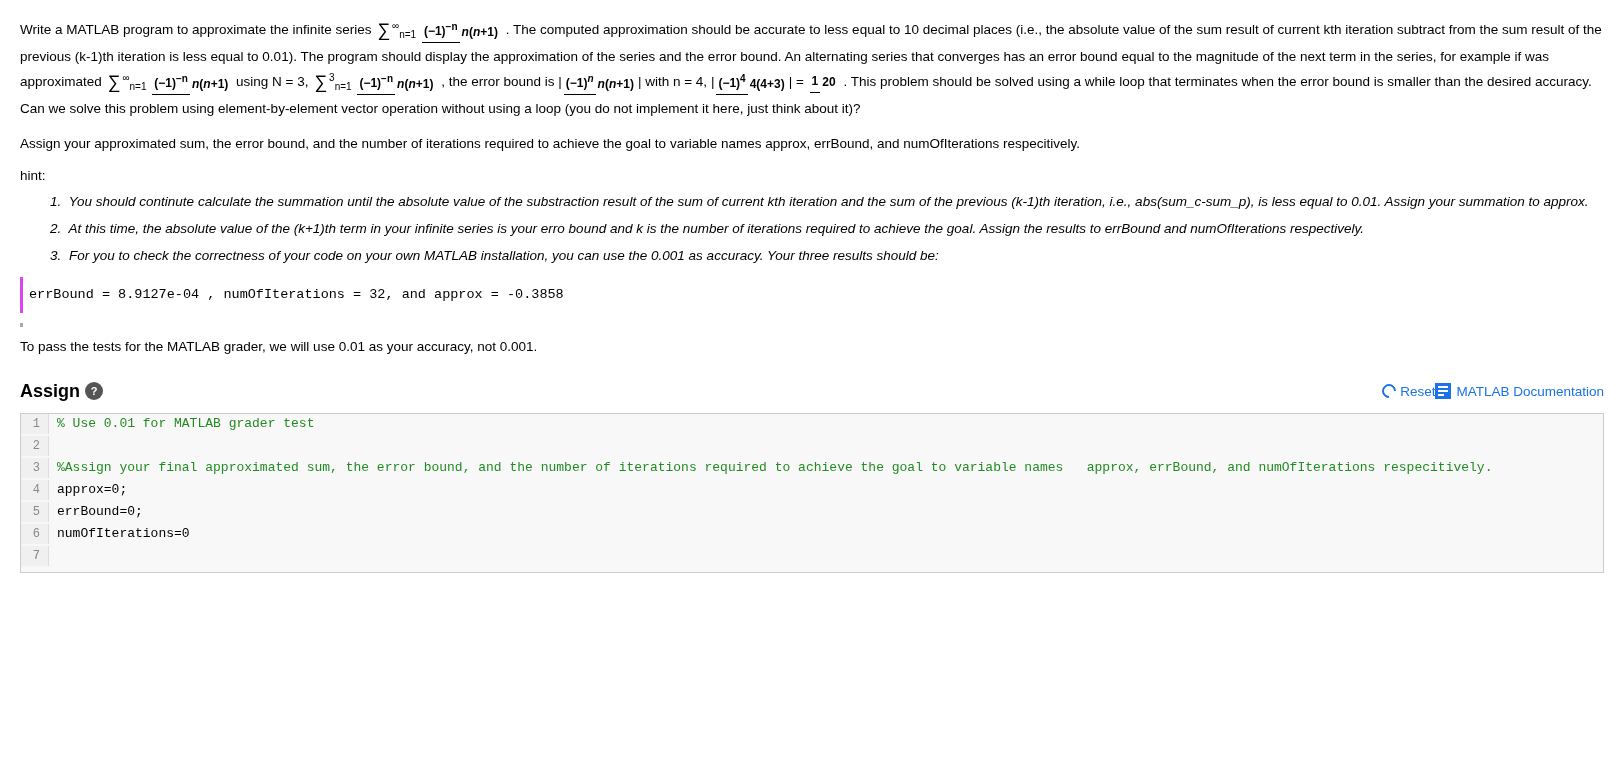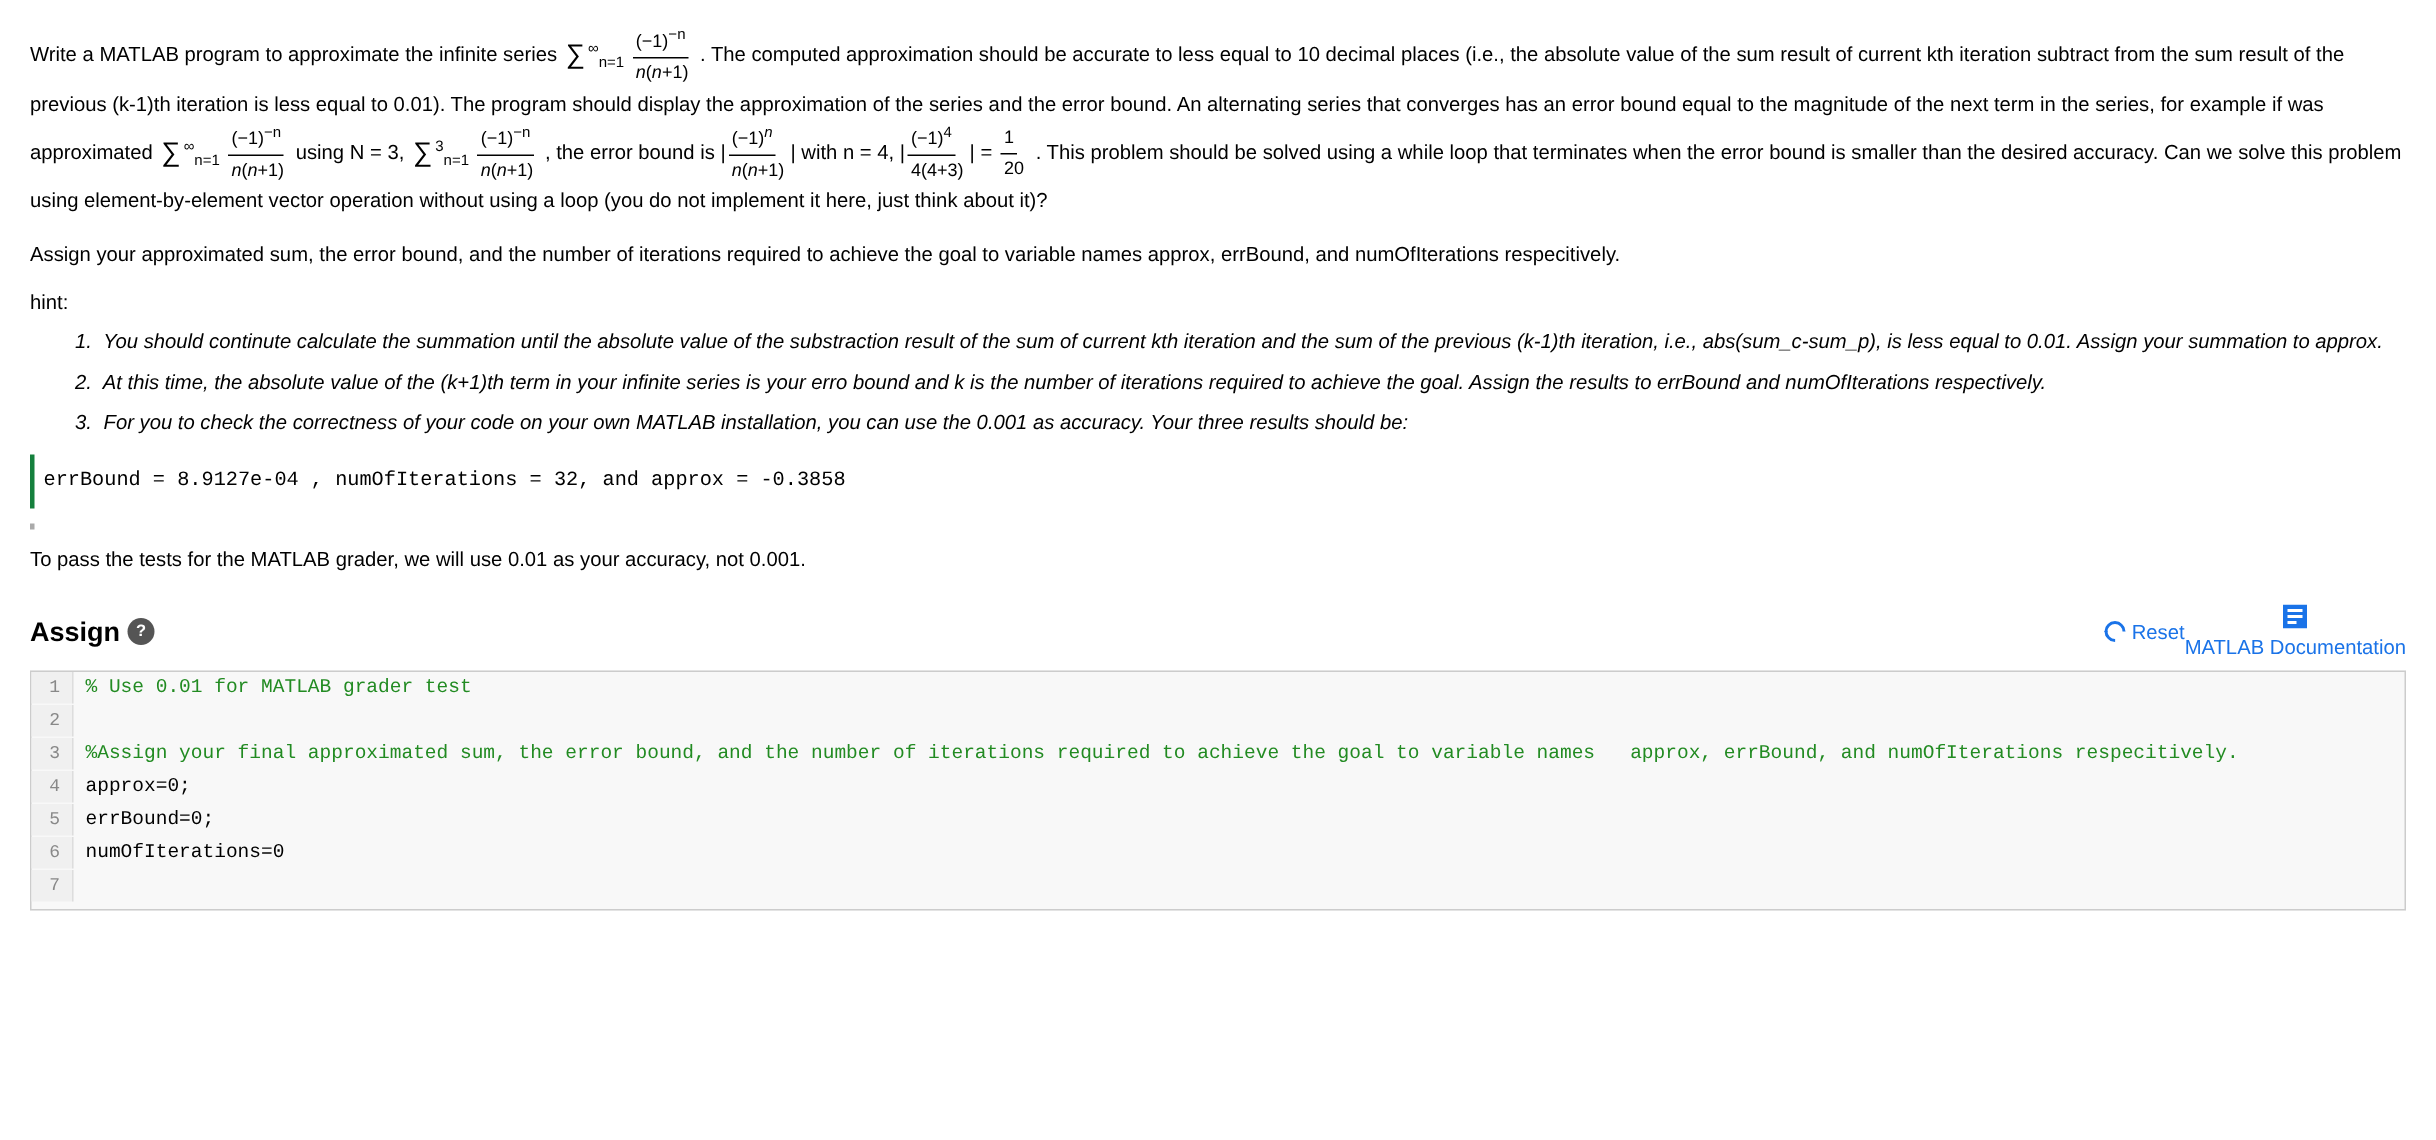--- a/index.html
+++ b/index.html
@@ -11,25 +11,26 @@
       padding: 16px 20px;
       line-height: 1.5;
     }
     .problem-text {
       font-size: 13.5px;
       line-height: 1.65;
       margin-bottom: 10px;
     }
     .fraction {
       display: inline-flex;
-      flex-direction: column;
-      align-items: flex-start;
+      flex-direction: row;
+      align-items: flex-end;
       vertical-align: middle;
       margin: 0 2px;
       font-size: 12px;
+      font-weight: bold;
     }
     .fraction .num {
       border-bottom: 1px solid #000;
       padding: 0 2px;
       text-align: center;
     }
     .fraction .den {
       padding: 0 2px;
       text-align: center;
     }
@@ -60,21 +61,21 @@
       display: inline-block;
       width: 20px;
       margin-left: -20px;
     }
     .results-block {
       font-family: 'Courier New', monospace;
       font-size: 13.5px;
       margin: 10px 0;
       padding: 8px 6px;
       background: #fff;
-      border-left: 3px solid #15803d;
+      border-left: 3px solid #d946ef;
     }
     .pass-text {
       font-size: 13.5px;
       margin-top: 10px;
     }
     .script-section {
       margin-top: 20px;
     }
     .script-header {
       display: flex;
@@ -116,21 +117,20 @@
     }
     .matlab-doc-btn {
       color: #1a73e8;
       cursor: pointer;
       font-size: 13.5px;
       display: flex;
       align-items: center;
       gap: 5px;
       background: none;
       border: none;
-      flex-direction: column;
     }
     .code-editor {
       border: 1px solid #ccc;
       font-family: 'Courier New', monospace;
       font-size: 13px;
       line-height: 1.6;
       background: #f8f8f8;
       padding: 0;
       width: 100%;
       min-height: 160px;

